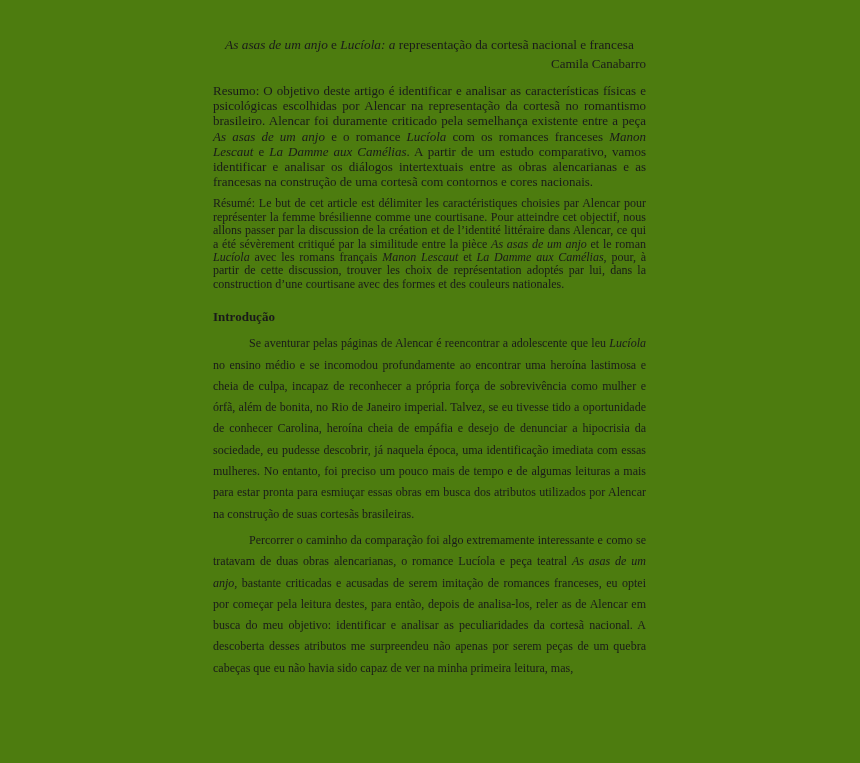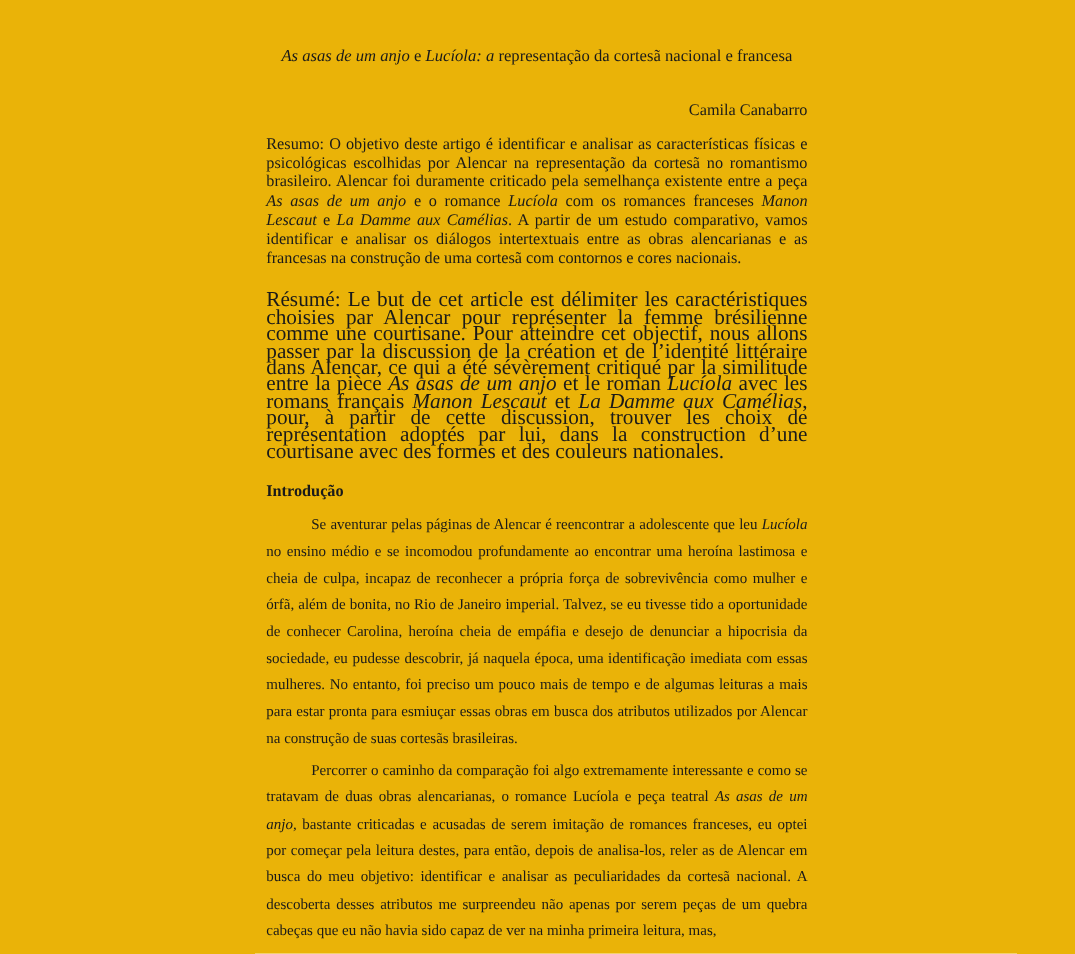--- a/index.html
+++ b/index.html
@@ -4,56 +4,56 @@
 <style>
   html, body {
     margin: 0;
     padding: 0;
     background: #ffffff;
   }
   .page {
     position: relative;
     width: 860px;
     height: 763px;
-    background: #eab308;
+    background: #4d7c0f;
     overflow: hidden;
     font-family: "Liberation Serif", "DejaVu Serif", serif;
     color: #1a1a1a;
   }
   .content {
     width: 433px;
     margin-left: 213px;
     padding-top: 37px;
     font-size: 13px;
   }
   .title {
     margin: 0;
     font-size: 13.3px;
     font-weight: normal;
     text-align: center;
     line-height: 15px;
   }
   .author {
-    margin-top: 28px;
+    margin-top: 4px;
     text-align: right;
     line-height: 15px;
   }
   .abstract {
     margin: 12px 0 0 0;
     line-height: 15.2px;
     text-align: justify;
   }
   .keywords {
     margin: 11px 0 0 0;
     line-height: 15.2px;
     text-align: justify;
   }
   .abstract-fr {
-    margin: 20px 0 0 0;
-    font-size: 17px;
+    margin: 8px 0 0 0;
+    font-size: 12px;
     line-height: 13.4px;
     text-align: justify;
   }
   .section-heading {
     margin: 18px 0 0 0;
     font-size: 13px;
     font-weight: bold;
     line-height: 15px;
   }
   .body-para {

